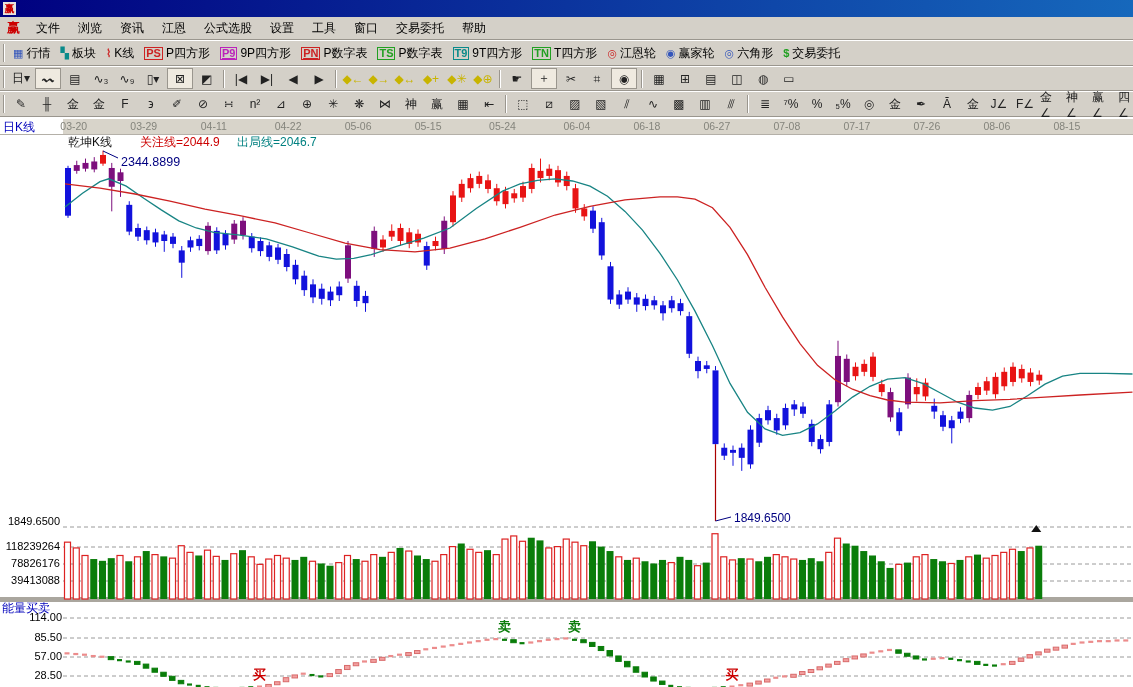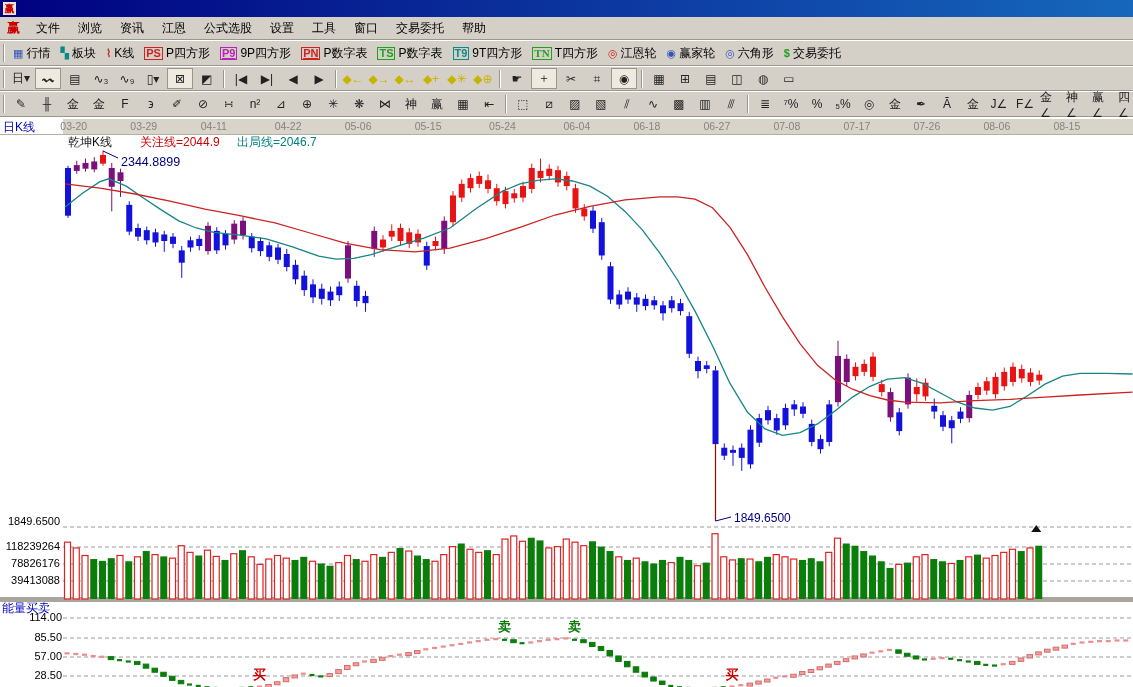--- a/index.html
+++ b/index.html
@@ -77,21 +77,21 @@
     </span>
     <span class="tbtn">
       <span class="ic badge" style="color: rgb(34, 160, 34); border-color: rgb(34, 160, 34);">TS</span>
       <span>P数字表</span>
     </span>
     <span class="tbtn">
       <span class="ic badge" style="color: rgb(10, 138, 138); border-color: rgb(10, 138, 138);">T9</span>
       <span>9T四方形</span>
     </span>
     <span class="tbtn">
-      <span class="ic badge" style="color: rgb(34, 160, 34); border-color: rgb(34, 160, 34); font-family: Liberation Serif, serif;">TN</span>
+      <span class="ic badge" style="color: rgb(34, 160, 34); border-color: rgb(34, 160, 34);">TN</span>
       <span>T四方形</span>
     </span>
     <span class="tbtn">
       <span class="ic" style="color: rgb(204, 34, 34);">◎</span>
       <span>江恩轮</span>
     </span>
     <span class="tbtn">
       <span class="ic" style="color: rgb(51, 85, 187);">◉</span>
       <span>赢家轮</span>
     </span>

